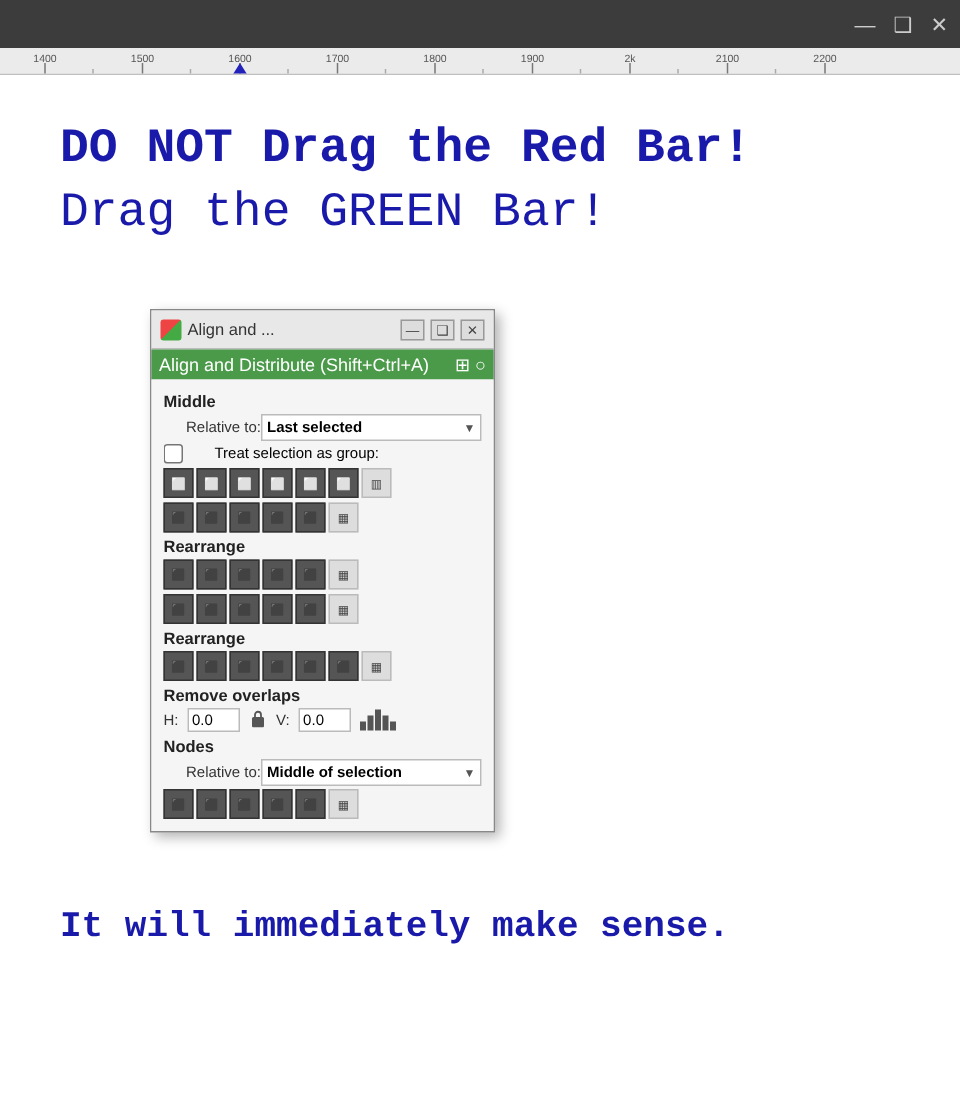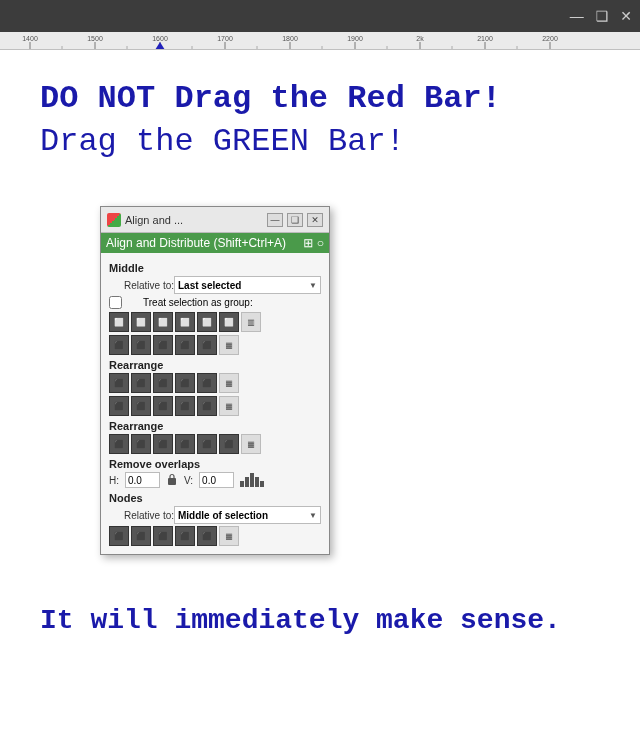--- a/index.html
+++ b/index.html
@@ -226,21 +226,21 @@
       display: flex;
       gap: 1px;
       align-items: flex-end;
     }
 
     .hist-bar {
       background: #555;
     }
 
     .bottom-text {
-      font-size: 28px;
+      font-size: 24px;
       font-weight: bold;
       color: #1a1aaa;
       font-family: 'Courier New', monospace;
       padding: 0 40px;
     }
 
     
     .ruler-container {
       position: relative;
       height: 18px;

